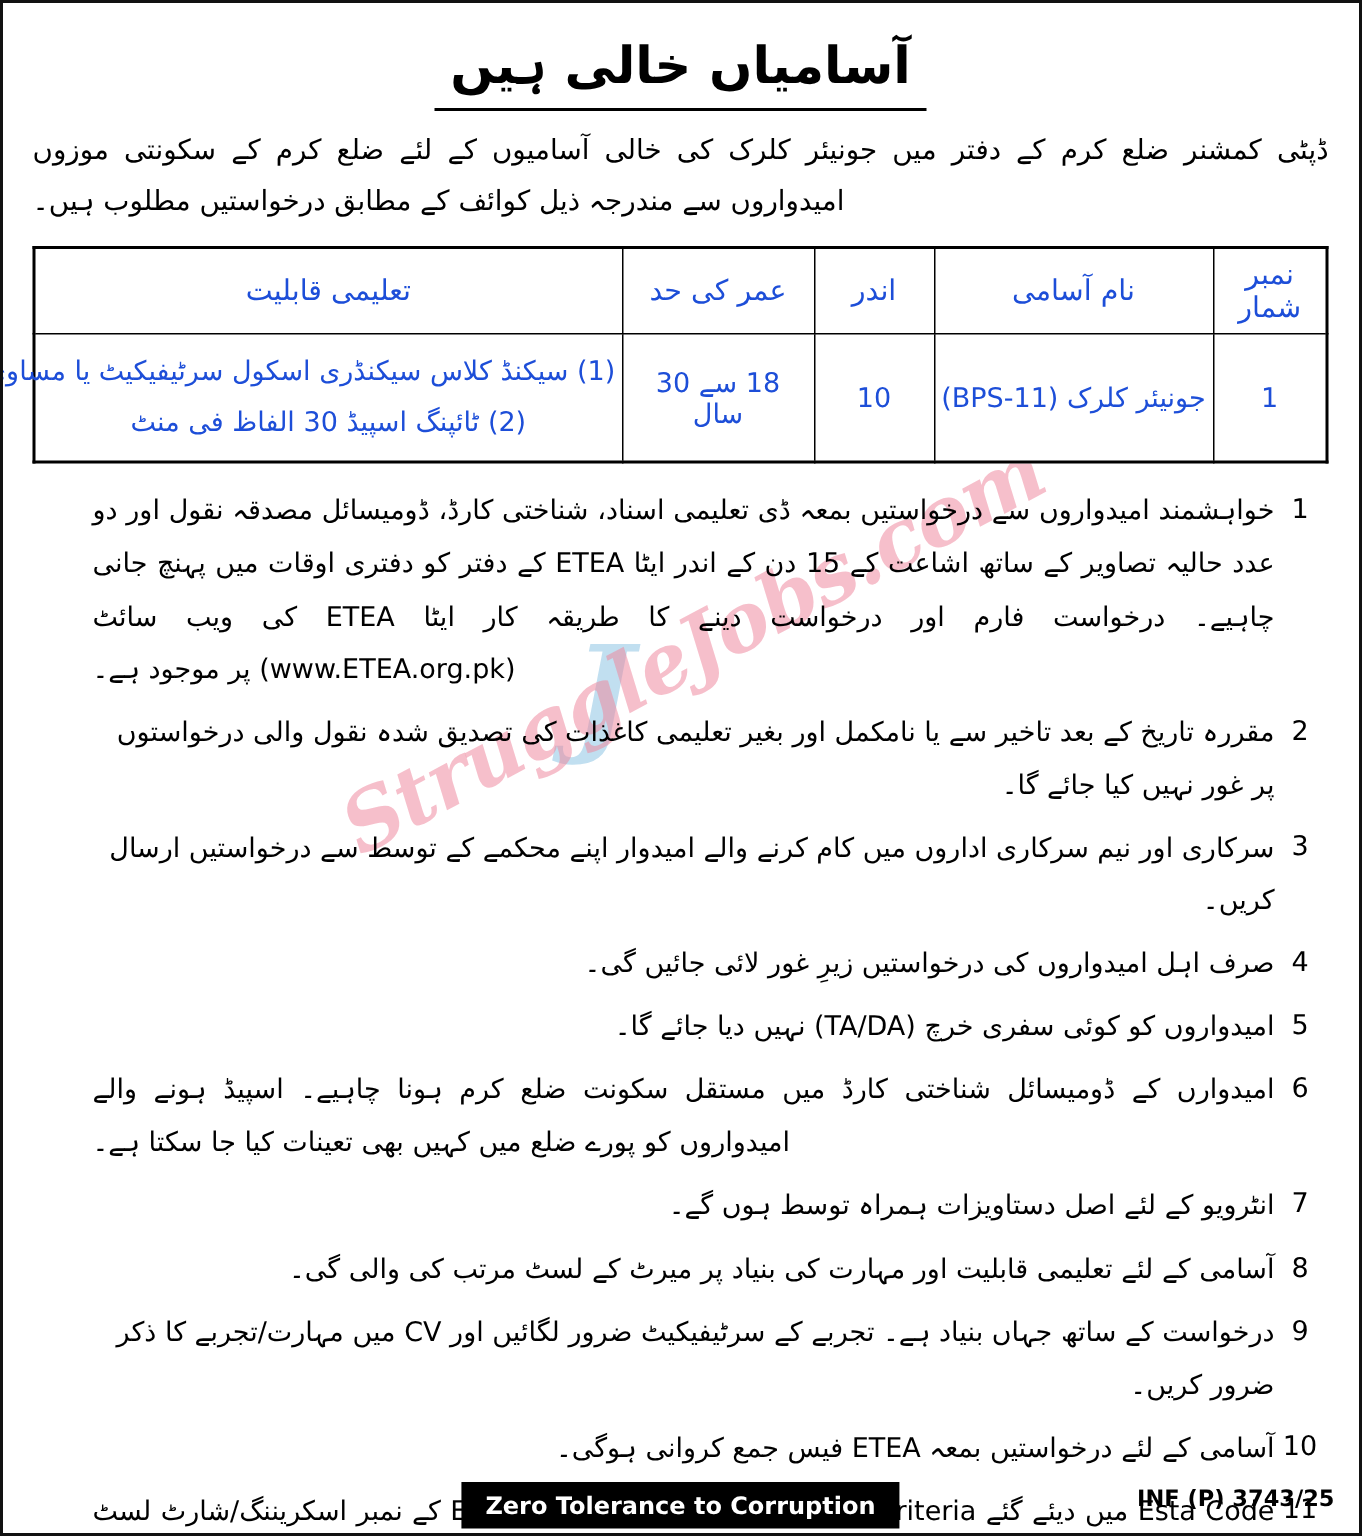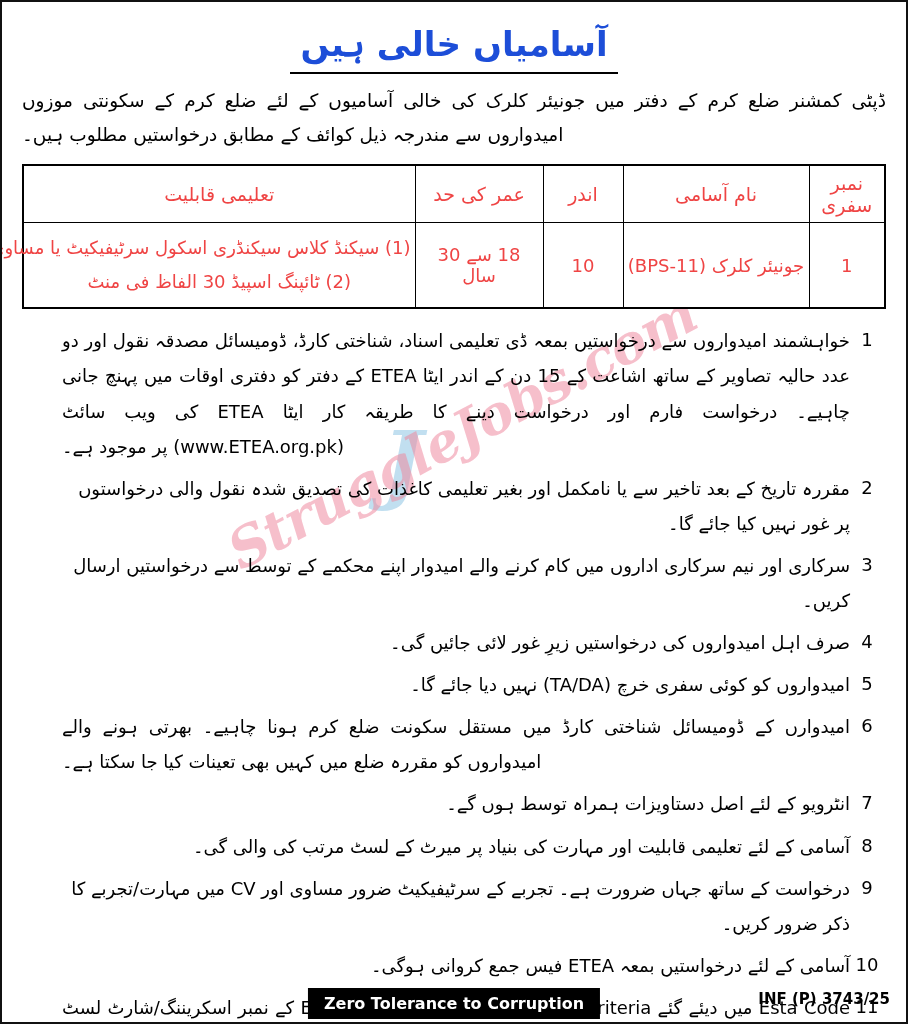--- a/index.html
+++ b/index.html
@@ -69,21 +69,21 @@
   .title-wrap {
     text-align: center;
     margin: 6px 0 4px 0;
   }
   .doc-title {
     display: inline-block;
     font-family: "DejaVu Sans", "Liberation Sans", sans-serif;
     font-size: 34px;
     font-weight: bold;
     line-height: 1.35;
-    color: #1d4ed8;
+    color: #000000;
     border-bottom: 2px solid #000;
     padding: 0 10px 4px 10px;
   }
 
   .intro {
     margin: 10px 2px 12px 2px;
     font-size: 18.5px;
     line-height: 1.85;
     text-align: justify;
     text-align-last: left;
@@ -96,21 +96,21 @@
     margin: 0 auto 14px auto;
     border-collapse: collapse;
     border: 2px solid #000;
     table-layout: fixed;
     background: #fff;
   }
   table.vac th, table.vac td {
     border: 1px solid #000;
     text-align: center;
     vertical-align: middle;
-    color: #ef4444;
+    color: #1d4ed8;
     padding: 6px 4px;
   }
   table.vac th {
     font-size: 19px;
     font-weight: normal;
     height: 44px;
   }
   table.vac td {
     font-size: 18px;
     height: 72px;
@@ -214,21 +214,21 @@
     <table class="vac">
       <colgroup>
         <col class="col-sr">
         <col class="col-post">
         <col class="col-count">
         <col class="col-age">
         <col class="col-qual">
       </colgroup>
       <thead>
         <tr>
-          <th>نمبر سفری</th>
+          <th>نمبر شمار</th>
           <th>نام آسامی</th>
           <th>اندر</th>
           <th>عمر کی حد</th>
           <th>تعلیمی قابلیت</th>
         </tr>
       </thead>
       <tbody>
         <tr>
           <td>1</td>
           <td>جونیئر کلرک (BPS-11)</td>
@@ -264,36 +264,36 @@
         <div class="cond-text single">صرف اہل امیدواروں کی درخواستیں زیرِ غور لائی جائیں گی۔</div>
       </div>
 
       <div class="cond-row">
         <div class="cond-num">5</div>
         <div class="cond-text single">امیدواروں کو کوئی سفری خرچ (TA/DA) نہیں دیا جائے گا۔</div>
       </div>
 
       <div class="cond-row">
         <div class="cond-num">6</div>
-        <div class="cond-text">امیدوارں کے ڈومیسائل شناختی کارڈ میں مستقل سکونت ضلع کرم ہونا چاہیے۔ بھرتی ہونے والے امیدواروں کو مقررہ ضلع میں کہیں بھی تعینات کیا جا سکتا ہے۔</div>
+        <div class="cond-text">امیدوارں کے ڈومیسائل شناختی کارڈ میں مستقل سکونت ضلع کرم ہونا چاہیے۔ اسپیڈ ہونے والے امیدواروں کو پورے ضلع میں کہیں بھی تعینات کیا جا سکتا ہے۔</div>
       </div>
 
       <div class="cond-row">
         <div class="cond-num">7</div>
         <div class="cond-text single">انٹرویو کے لئے اصل دستاویزات ہمراہ توسط ہوں گے۔</div>
       </div>
 
       <div class="cond-row">
         <div class="cond-num">8</div>
         <div class="cond-text single">آسامی کے لئے تعلیمی قابلیت اور مہارت کی بنیاد پر میرٹ کے لسٹ مرتب کی والی گی۔</div>
       </div>
 
       <div class="cond-row">
         <div class="cond-num">9</div>
-        <div class="cond-text single">درخواست کے ساتھ جہاں ضرورت ہے۔ تجربے کے سرٹیفیکیٹ ضرور مساوی اور CV میں مہارت/تجربے کا ذکر ضرور کریں۔</div>
+        <div class="cond-text single">درخواست کے ساتھ جہاں بنیاد ہے۔ تجربے کے سرٹیفیکیٹ ضرور لگائیں اور CV میں مہارت/تجربے کا ذکر ضرور کریں۔</div>
       </div>
 
       <div class="cond-row">
         <div class="cond-num">10</div>
         <div class="cond-text single">آسامی کے لئے درخواستیں بمعہ ETEA فیس جمع کروانی ہوگی۔</div>
       </div>
 
       <div class="cond-row">
         <div class="cond-num">11</div>
         <div class="cond-text">Esta Code میں دیئے گئے Criteria کے مطابق میرٹ بنایا جائے گا۔ ETEA کے نمبر اسکریننگ/شارٹ لسٹ کے لئے ہوں گے۔ اور میرٹ لسٹ میں شامل ہوں گے۔</div>

